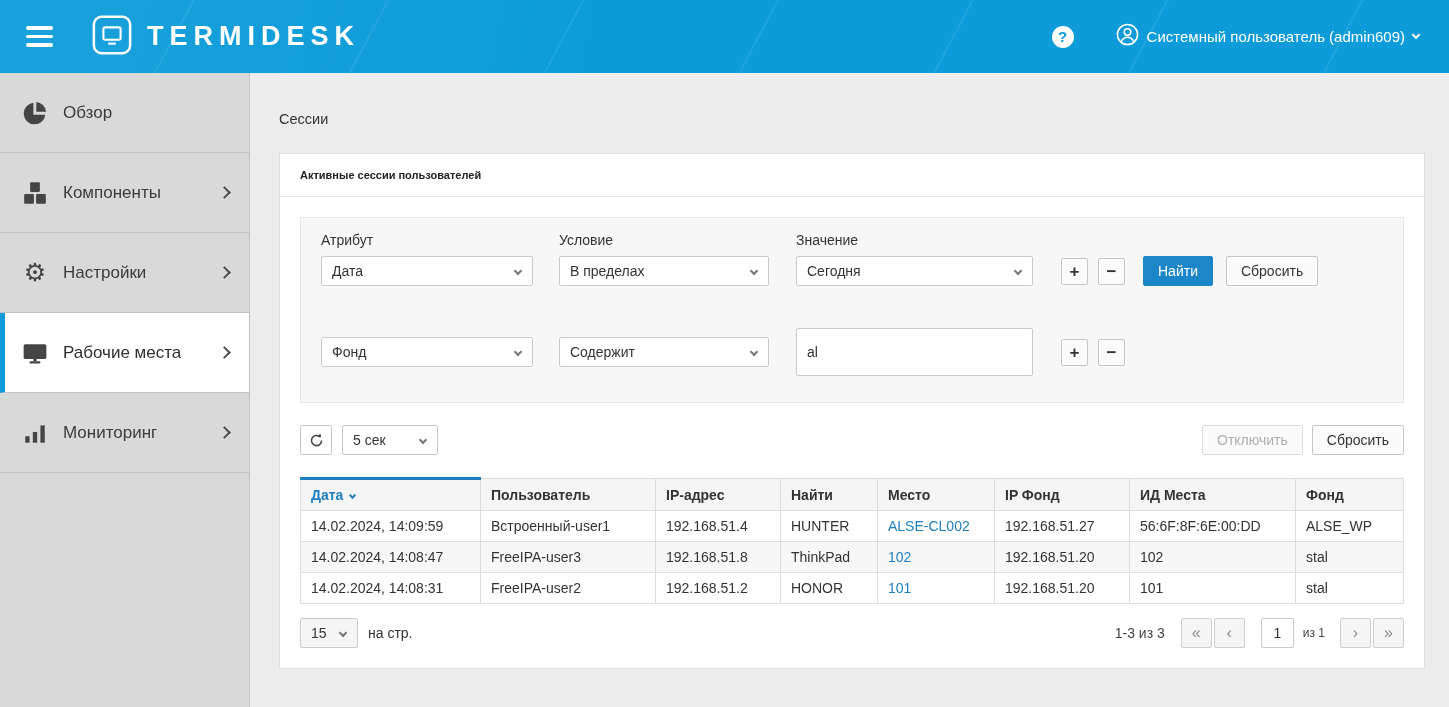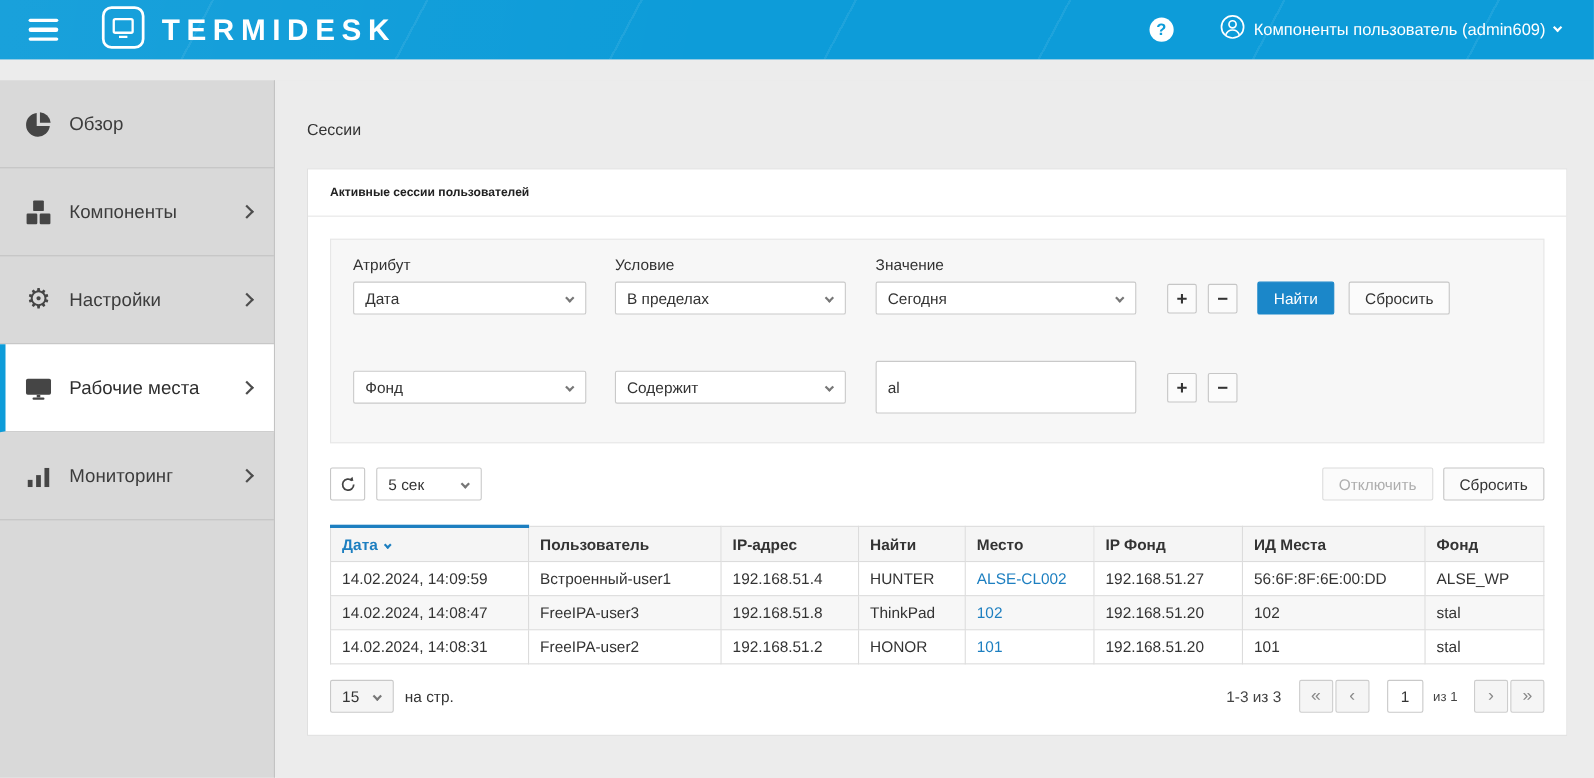--- a/index.html
+++ b/index.html
@@ -1,21 +1,21 @@
 <!DOCTYPE html>
 <html><head>
 <meta charset="utf-8">
 <style>
   * { box-sizing: border-box; margin: 0; padding: 0; }
   html,body { width:1449px; height:707px; overflow:hidden; }
   body { font-family:"Liberation Sans", sans-serif; background:#ececec; color:#333; }
 
   
   .topbar {
-    position:absolute; top:0; left:0; width:1449px; height:54px;
+    position:absolute; top:0; left:0; width:1449px; height:73px;
     background:#0d9cd9;
     background-image:
       repeating-linear-gradient(118deg, transparent 0 170px, rgba(255,255,255,0.07) 170px 172px),
       linear-gradient(100deg, rgba(255,255,255,0.05), rgba(255,255,255,0) 45%);
     display:flex; align-items:center; color:#fff;
   }
   .hamburger { margin-left:26px; cursor:pointer; }
   .hamburger div { width:27px; height:3.5px; background:#fff; border-radius:2px; margin:5px 0; }
   .brand { display:flex; align-items:center; margin-left:38px; }
   .brand-text { font-size:27px; font-weight:bold; letter-spacing:6px; margin-left:14px; }
@@ -133,21 +133,21 @@
         <span>?</span>
       </div>
     <div class="user-menu">
       <span>
         <svg width="23" height="23" viewBox="0 0 24 24" fill="none" stroke="#fff" stroke-width="1.6">
           <circle cx="12" cy="12" r="10.5"></circle>
           <circle cx="12" cy="9.5" r="3.4"></circle>
           <path d="M5.5 19.5 C7 15.9 10 14.9 12 14.9 C14 14.9 17 15.9 18.5 19.5"></path>
         </svg>
       </span>
-      <span class="user-name">Компоненты пользователь (admin609)</span>
+      <span class="user-name">Системный пользователь (admin609)</span>
       <i class="cv cv-white"></i>
     </div>
   </div>
 </div>
 
 <div class="sidebar">
   <div class="side-item">
     <span class="s-icon">
       <svg width="26" height="26" viewBox="0 0 24 24">
         <path d="M10.5 2.5 A10 10 0 1 0 21.5 13.5 L10.5 13.5 Z" fill="#454545"></path>

